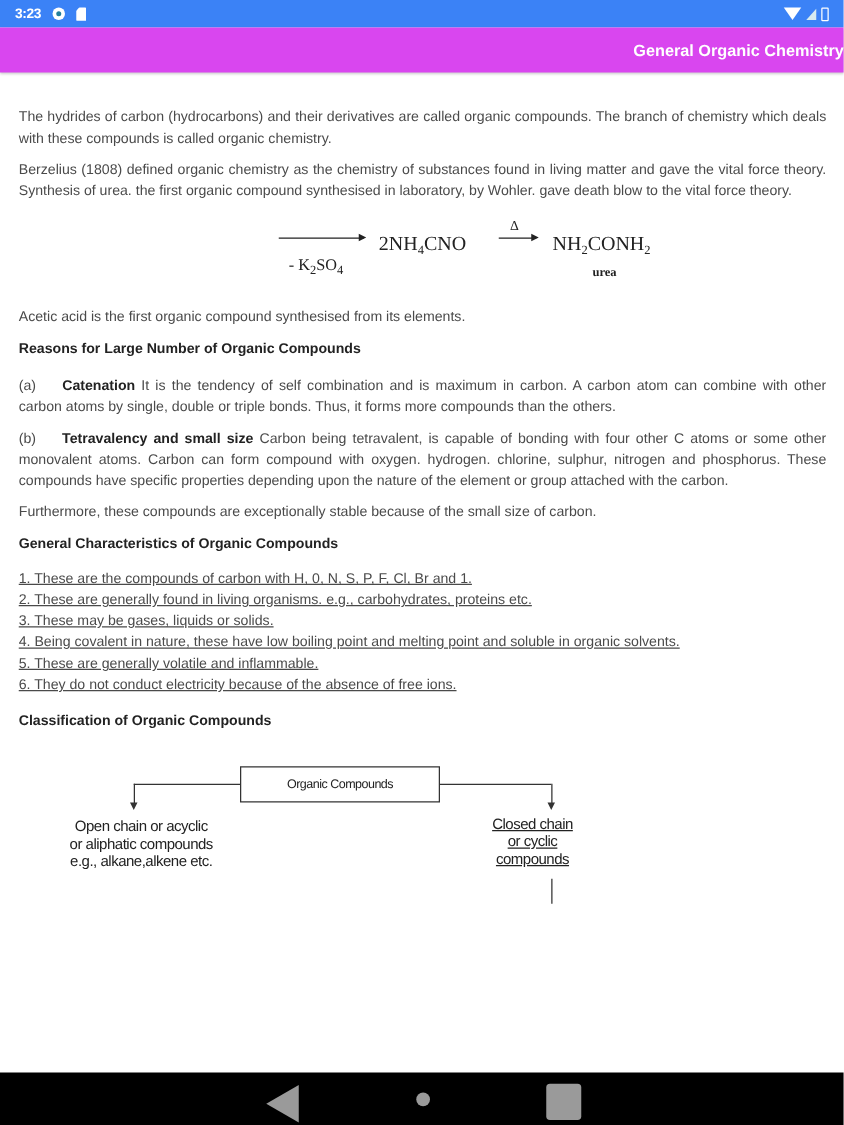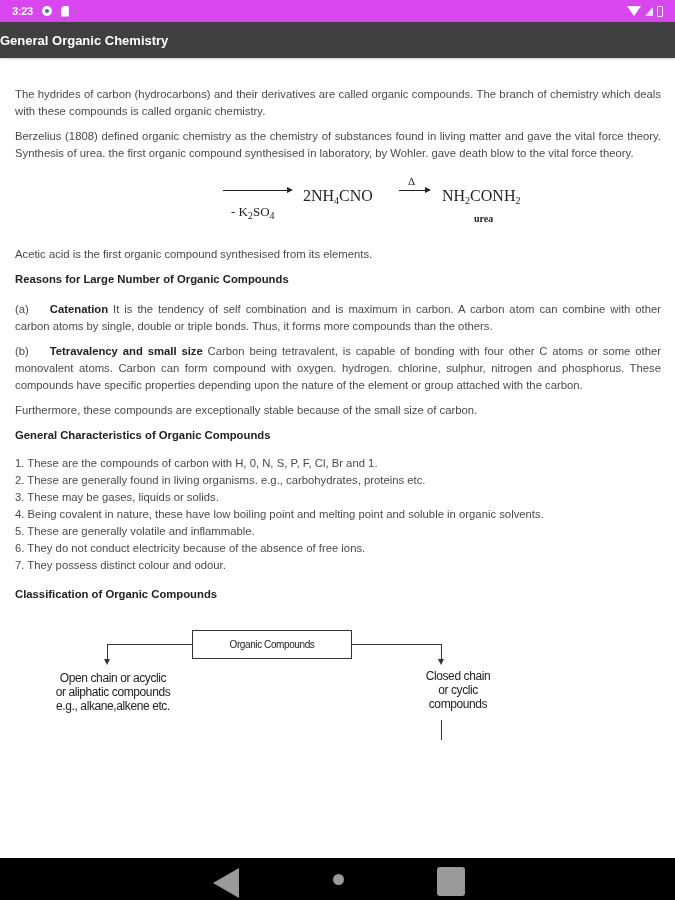--- a/index.html
+++ b/index.html
@@ -1,36 +1,36 @@
 <!DOCTYPE html>
 <html><head>
   <meta charset="utf-8">
   <style>
     * { box-sizing: border-box; margin: 0; padding: 0; }
     html, body { width: 675px; height: 900px; overflow: hidden; background: #ffffff; }
     body { position: relative; font-family: "Liberation Sans", sans-serif; color: #444; }
 
     .status-bar {
       position: absolute; top: 0; left: 0; width: 675px; height: 22px;
-      background: #d946ef; color: #fff; display: flex; align-items: center;
+      background: #3b82f6; color: #fff; display: flex; align-items: center;
       padding: 0 12px 0 12px; font-size: 11px;
     }
     .status-left { display: flex; align-items: center; gap: 9px; }
     .status-time { font-size: 11px; font-weight: bold; letter-spacing: -0.3px; }
     .gear { width: 10px; height: 10px; border-radius: 50%; background: #fff; position: relative; }
     .gear::after { content: ""; position: absolute; left: 3px; top: 3px; width: 4px; height: 4px; border-radius: 50%; background: #237f9c; }
     .sdcard { width: 8px; height: 11px; background: #fff; border-radius: 1px; clip-path: polygon(35% 0, 100% 0, 100% 100%, 0 100%, 0 30%); }
     .status-right { margin-left: auto; display: flex; align-items: center; gap: 4px; }
     .wifi { width: 0; height: 0; border-left: 7px solid transparent; border-right: 7px solid transparent; border-top: 10px solid #fff; }
     .signal { width: 0; height: 0; border-left: 8px solid transparent; border-bottom: 9px solid #d6eaf0; }
     .battery { width: 6px; height: 11px; border: 1.5px solid #fff; border-radius: 1px; }
 
     .app-bar {
       position: absolute; top: 22px; left: 0; width: 675px; height: 36px;
-      background: #404040; color: #fff; display: flex; align-items: center; justify-content: flex-start;
+      background: #d946ef; color: #fff; display: flex; align-items: center; justify-content: flex-end;
       box-shadow: 0 1px 2px rgba(0,0,0,0.2);
     }
     .app-title { font-size: 13px; font-weight: bold; }
 
     .content {
       position: absolute; top: 58px; left: 0; width: 675px; height: 800px; overflow: hidden;
       padding: 28px 14px 0 15px; font-size: 11.3px; line-height: 17px; color: #4a4a4a;
     }
     .para { text-align: justify; margin-bottom: 8px; }
     .heading { font-weight: bold; color: #222; margin-bottom: 13px; margin-top: 2px; }
@@ -42,21 +42,21 @@
     }
     .eq-part { position: absolute; top: 17px; white-space: nowrap; }
     .eq-sub { font-size: 10px; vertical-align: -3px; }
     .eq-arrow { position: absolute; top: 20px; height: 1px; background: #222; }
     .eq-arrow::after { content: ""; position: absolute; right: -2px; top: -3px; border-left: 6px solid #222; border-top: 3.5px solid transparent; border-bottom: 3.5px solid transparent; }
     .eq-below { position: absolute; top: 33px; font-size: 13px; white-space: nowrap; }
     .eq-above { position: absolute; top: 3px; font-size: 11px; }
     .eq-urea { position: absolute; top: 40px; font-size: 10px; font-weight: bold; }
 
     .list-item { text-align: justify; }
-    .list { margin-bottom: 12px; margin-top: -2px; }
+    .list { margin-bottom: 12px; margin-top: -2px; text-decoration: underline; }
 
     .diagram { position: relative; height: 140px; font-family: "Liberation Sans", sans-serif; color: #222; }
     .diag-box {
       position: absolute; left: 177px; top: 27px; width: 160px; height: 29px;
       border: 1px solid #333; display: flex; align-items: center; justify-content: center;
       font-size: 10px; letter-spacing: -0.4px;
     }
     .diag-line { position: absolute; background: #333; }
     .diag-arrowhead { position: absolute; width: 0; height: 0; border-top: 6px solid #333; border-left: 3px solid transparent; border-right: 3px solid transparent; }
     .diag-node { position: absolute; text-align: center; font-size: 12px; line-height: 14px; letter-spacing: -0.4px; }
@@ -110,39 +110,38 @@
   <p class="para">Furthermore, these compounds are exceptionally stable because of the small size of carbon.</p>
 
   <p class="heading" style="margin-top:6px;">General Characteristics of Organic Compounds</p>
   <div class="list">
     <p class="list-item">1. These are the compounds of carbon with H, 0, N, S, P, F, Cl, Br and 1.</p>
     <p class="list-item">2. These are generally found in living organisms. e.g., carbohydrates, proteins etc.</p>
     <p class="list-item">3. These may be gases, liquids or solids.</p>
     <p class="list-item">4. Being covalent in nature, these have low boiling point and melting point and soluble in organic solvents.</p>
     <p class="list-item">5. These are generally volatile and inflammable.</p>
     <p class="list-item">6. They do not conduct electricity because of the absence of free ions.</p>
-    <p class="list-item">7. They possess distinct colour and odour.</p>
   </div>
 
   <p class="heading" style="margin-bottom:0;">Classification of Organic Compounds</p>
 
   <div class="diagram">
     <div class="diag-box">Organic Compounds</div>
     <span class="diag-line" style="left:92px; top:41px; width:85px; height:1px;"></span>
     <span class="diag-line" style="left:92px; top:41px; width:1px; height:16px;"></span>
     <span class="diag-arrowhead" style="left:89px; top:56px;"></span>
     <span class="diag-line" style="left:337px; top:41px; width:89px; height:1px;"></span>
     <span class="diag-line" style="left:426px; top:41px; width:1px; height:16px;"></span>
     <span class="diag-arrowhead" style="left:423px; top:56px;"></span>
     <div class="diag-node" style="left:18px; top:68px; width:160px;">
       <div>Open chain or acyclic</div>
       <div>or aliphatic compounds</div>
       <div>e.g., alkane,alkene etc.</div>
     </div>
-    <div class="diag-node" style="left:388px; top:66px; width:110px;">
+    <div class="diag-node" style="left:356px; top:66px; width:110px;text-decoration:underline;">
       <div>Closed chain</div>
       <div>or cyclic</div>
       <div>compounds</div>
     </div>
     <span class="diag-line" style="left:426px; top:117px; width:1px; height:20px;"></span>
   </div>
 </div>
 
 <div class="nav-bar">
   <span class="nav-back"></span>

